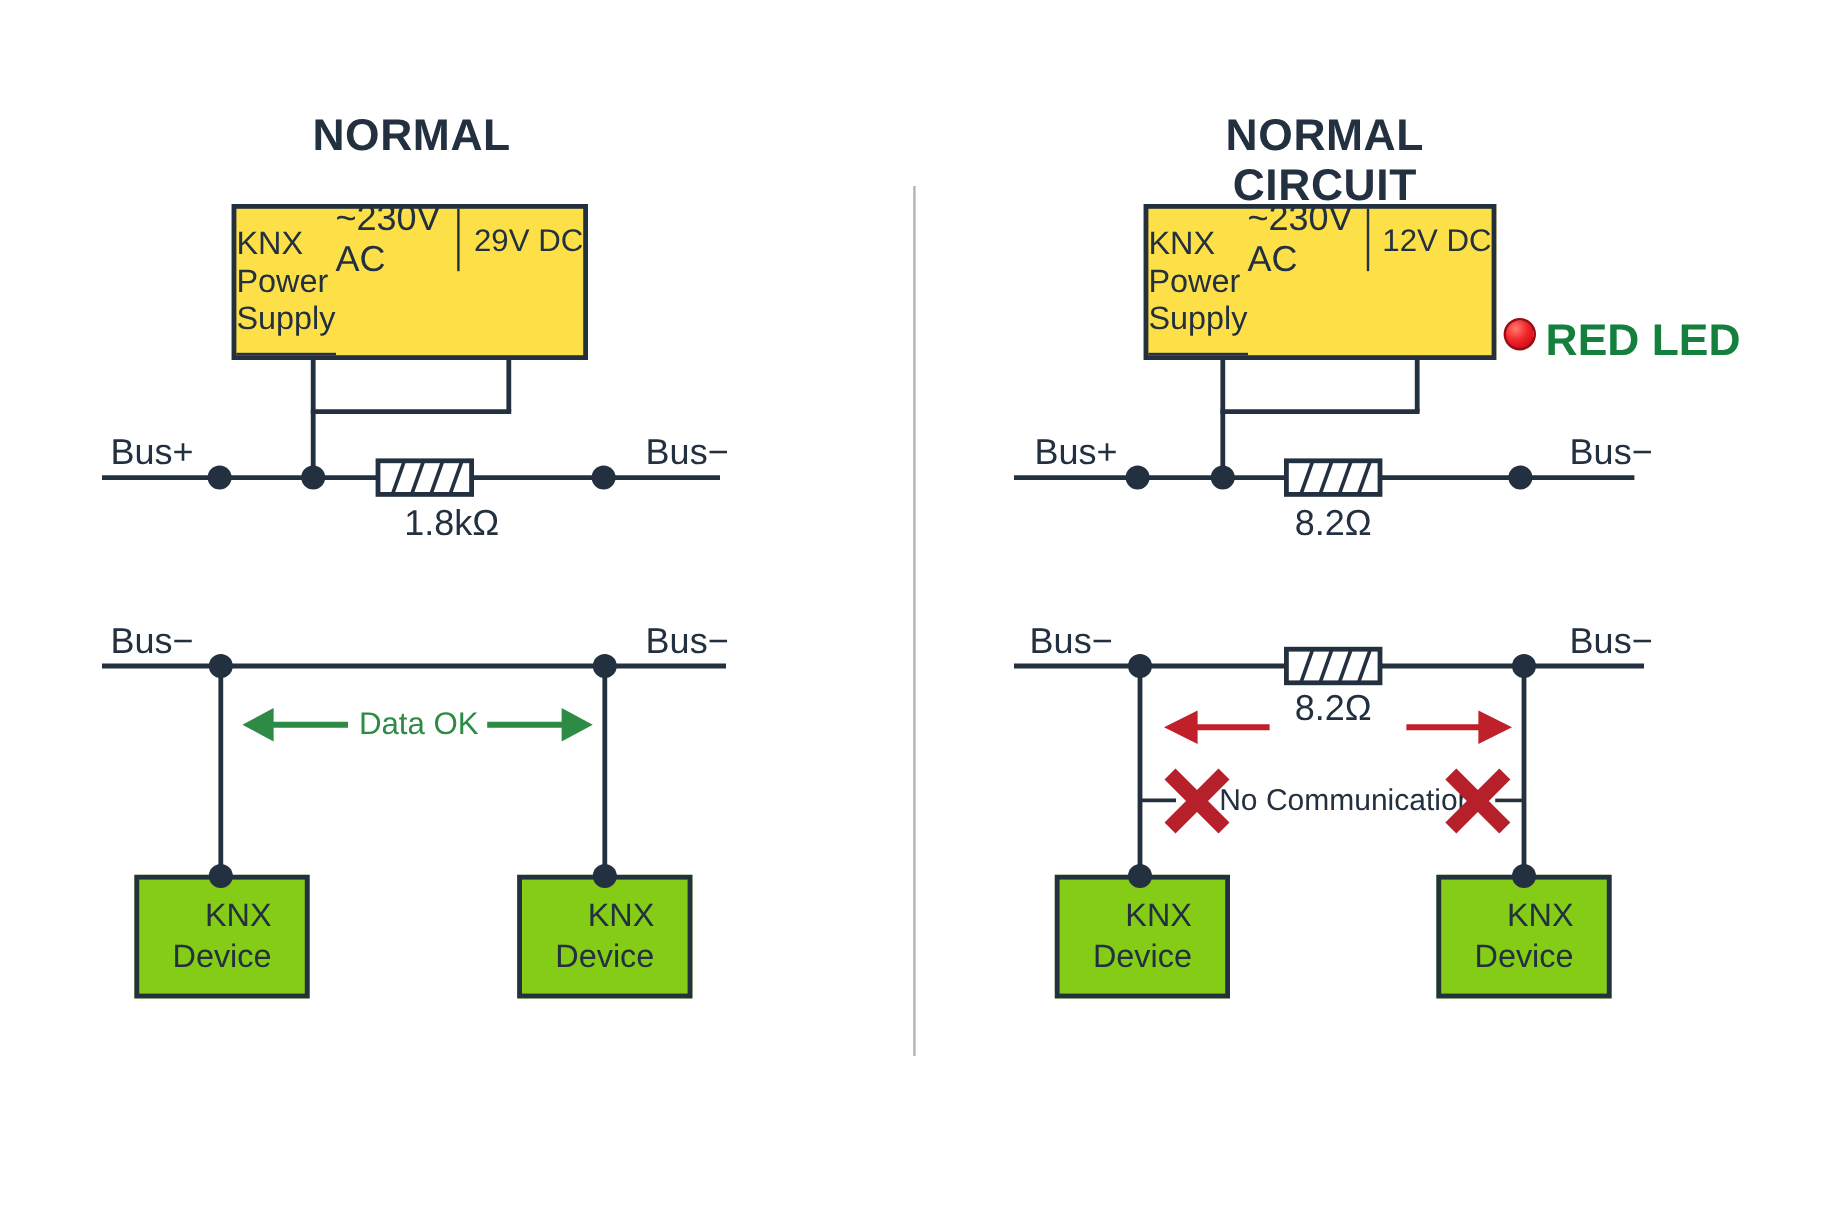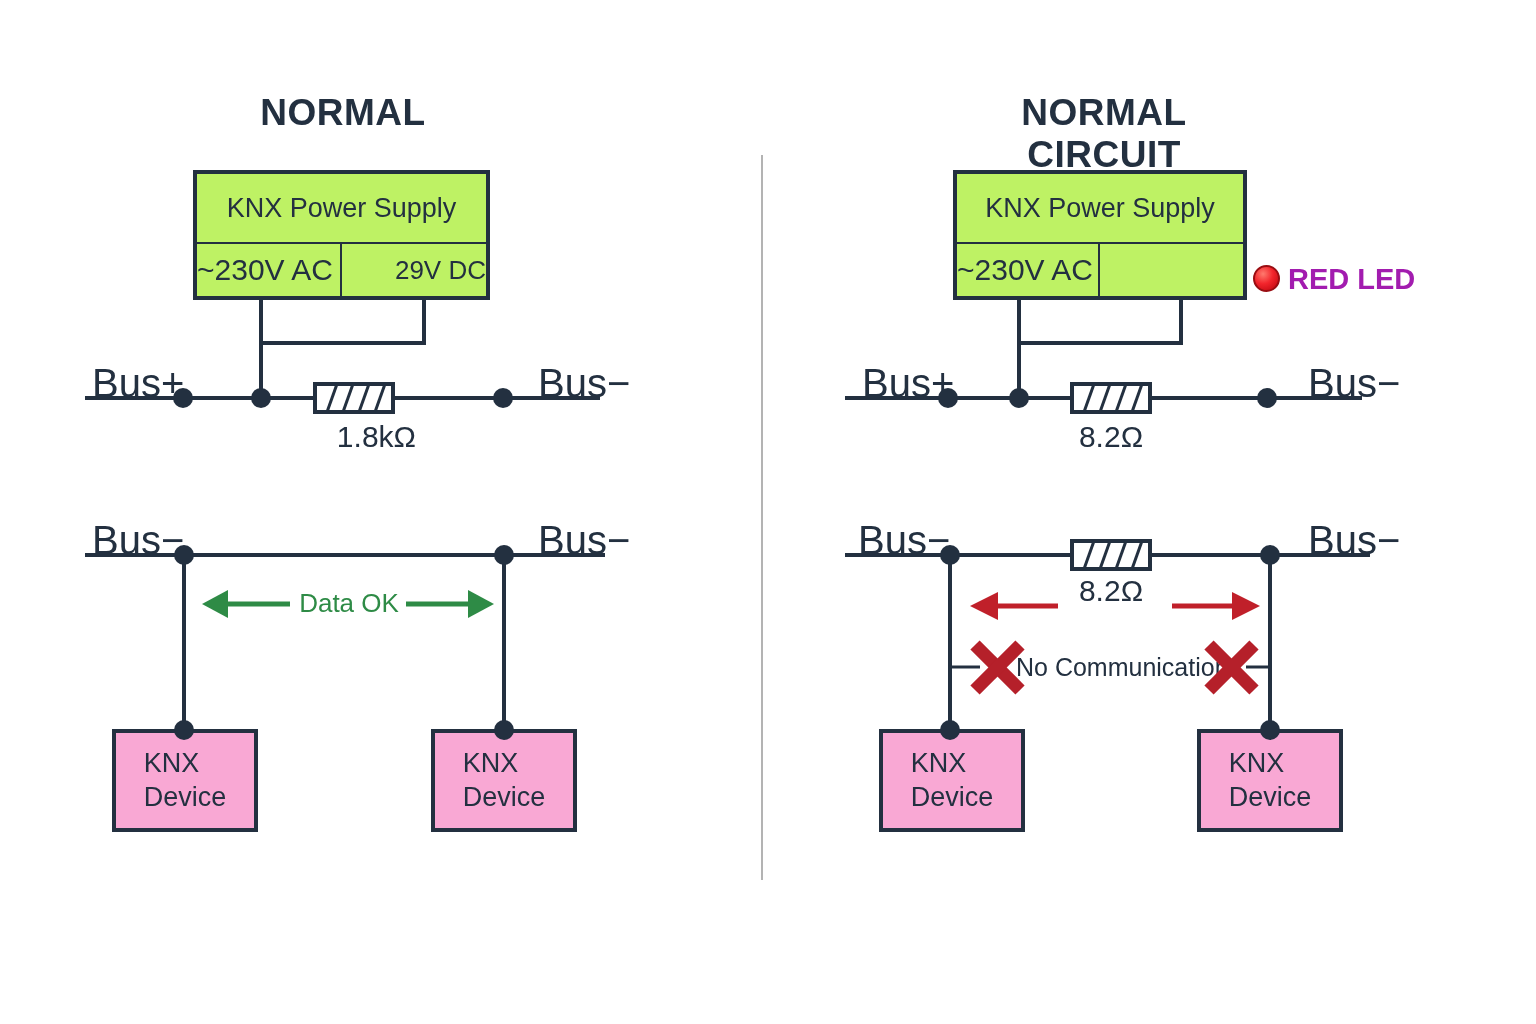--- a/index.html
+++ b/index.html
@@ -10,51 +10,51 @@
     --divider:#b3b3b3;
   }
   html,body{margin:0;padding:0;background:#fff;}
   #stage{
     position:relative;width:1536px;height:1024px;background:#ffffff;overflow:hidden;
     font-family:Liberation Sans, sans-serif;color:var(--ink);
   }
   .abs{position:absolute;}
   .title{font-size:37px;font-weight:bold;text-align:center;letter-spacing:.5px;color:var(--ink);}
   .ps-box{
-    border:4px solid var(--ink);background:#bef264;box-sizing:border-box;
-    display:flex;flex-direction:column;justify-content:center;
+    border:4px solid var(--ink);background:#fde047;box-sizing:border-box;
+    display:flex;justify-content:center;
   }
   .ps-title{
     flex:1;display:flex;align-items:center;justify-content:center;
     font-size:27px;border-bottom:2px solid var(--ink);
   }
   .ps-row{height:52px;display:flex;align-items:stretch;}
   .ps-cell-in{
     width:50%;box-sizing:border-box;border-right:2px solid var(--ink);
     display:flex;align-items:center;padding-left:0;font-size:30px;
   }
   .ps-cell-out{
     flex:1;display:flex;align-items:center;justify-content:flex-end;
     padding-right:0;font-size:26px;
   }
-  .bus-label{font-size:40px;white-space:nowrap;}
+  .bus-label{font-size:30px;white-space:nowrap;}
   .res-label{font-size:30px;text-align:center;}
   .dev-box{
-    border:4px solid var(--ink);background:#f9a8d4;box-sizing:border-box;
-    display:flex;align-items:center;justify-content:center;text-align:left;
+    border:4px solid var(--ink);background:#84cc16;box-sizing:border-box;
+    display:flex;align-items:center;justify-content:center;text-align:right;
     font-size:27px;line-height:1.25;white-space:pre-line;
   }
   .green-label{color:var(--green);font-size:26px;text-align:center;white-space:nowrap;}
   .nocomm-label{font-size:25px;text-align:center;white-space:nowrap;}
   .led-dot{
     width:27px;height:27px;border-radius:50%;
     background:radial-gradient(circle at 35% 30%, #ff7a6e 0%, #f2252c 45%, #d3121a 75%, #b00d12 100%);
     border:2px solid #990d12;box-sizing:border-box;
   }
-  .led-label{color:#a21caf;font-size:29px;font-weight:bold;white-space:nowrap;}
+  .led-label{color:#15803d;font-size:37px;font-weight:bold;white-space:nowrap;}
   .divider{background:var(--divider);}
   svg.overlay{position:absolute;left:0;top:0;pointer-events:none;}
   .wire{stroke:var(--ink);stroke-width:4;fill:none;}
   .dot{fill:var(--ink);}
   .gline{stroke:var(--green);stroke-width:5;fill:none;}
   .ghead{fill:var(--green);}
   .rline{stroke:#c0202a;stroke-width:5;fill:none;}
   .rhead{fill:#c0202a;}
   .xmark{stroke:var(--red);stroke-width:13;fill:none;}
   .stub{stroke:var(--ink);stroke-width:3;fill:none;}
@@ -89,20 +89,21 @@
 Device</div>
 
   <div class="abs divider" style="left:761px;top:155px;width:2px;height:725px;"></div>
 
   <div class="abs title" style="left:954px;top:92px;width:300px;">NORMAL CIRCUIT</div>
 
   <div class="abs ps-box" style="left:953px;top:170px;width:294px;height:130px;">
     <div class="ps-title">KNX Power Supply</div>
     <div class="ps-row">
       <div class="ps-cell-in">~230V AC</div>
+      <div class="ps-cell-out">12V DC</div>
     </div>
   </div>
 
   <div class="abs led-dot" style="left:1253px;top:265px;"></div>
   <div class="abs led-label" style="left:1288px;top:263px;">RED LED</div>
 
   <div class="abs bus-label" style="left:862px;top:361px;">Bus+</div>
   <div class="abs bus-label" style="left:1308px;top:361px;">Bus−</div>
   <div class="abs res-label" style="left:1050px;top:420px;width:122px;">8.2Ω</div>
 

